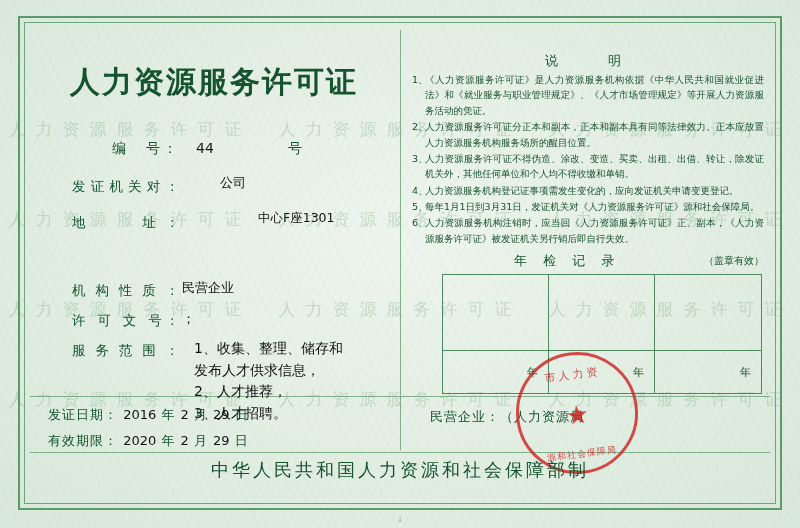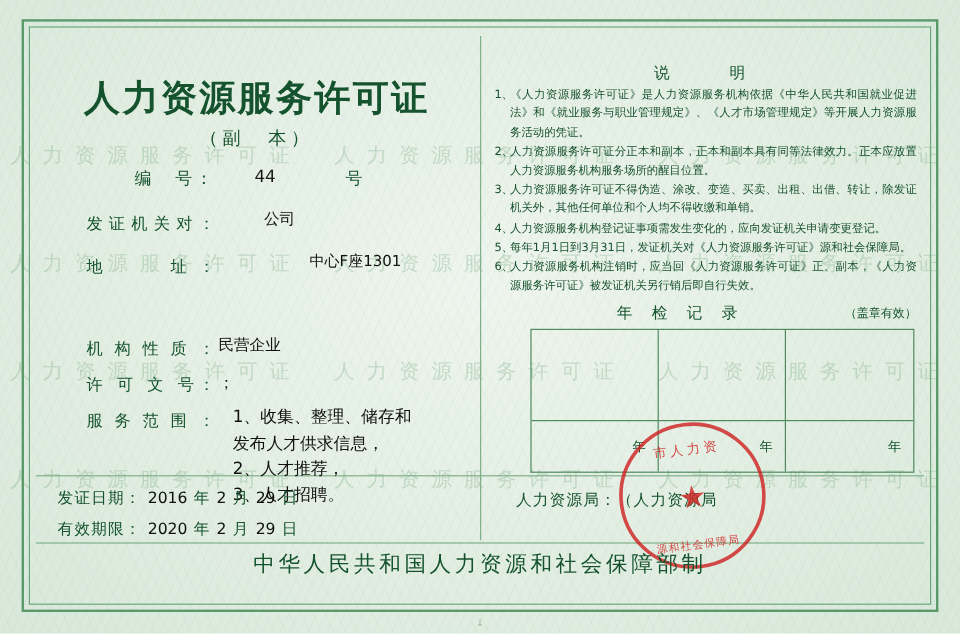--- a/index.html
+++ b/index.html
@@ -119,21 +119,21 @@
     font-size: 14px;
     color: #14532d;
   }
   .num-label {
     position: absolute;
     left: 82px; top: 0;
     letter-spacing: 3px;
   }
   .num-value {
     position: absolute;
-    left: 182px; top: 0;
+    left: 166px; top: 0;
     color: #1a1a1a;
     font-size: 14px;
   }
   .num-suffix {
     position: absolute;
     left: 258px; top: 0;
     letter-spacing: 2px;
   }
 
   .field {
@@ -373,21 +373,20 @@
   <div class="watermark-row" style="top:388px;">人力资源服务许可证　人力资源服务许可证　人力资源服务许可证</div>
 
   <div class="border-outer"></div>
   <div class="border-inner"></div>
   <div class="divider-v"></div>
   <div class="divider-h-bottom"></div>
   <div class="divider-h-foot"></div>
 
   <div class="left">
     <div class="doc-title">人力资源服务许可证</div>
-    <div class="doc-subtitle">（副　本）</div>
 
     <div class="num-row">
       <span class="num-label">编　号：</span>
       <span class="num-value">44</span>
       <span class="num-suffix">号</span>
     </div>
 
     <div class="field field-label row-org">发证机关对：</div>
     <div class="org-value">公司</div>
 
@@ -465,21 +464,21 @@
       <div class="annual-cell"></div>
       <div class="annual-cell"></div>
       <div class="annual-cell last-col"></div>
       <div class="annual-cell annual-year last-row">年</div>
       <div class="annual-cell annual-year last-row">年</div>
       <div class="annual-cell annual-year last-row last-col">年</div>
     </div>
   </div>
 
   <div class="authority">
-    <span>人力资源局：（</span><span>人力资源局</span>
+    <span>民营企业：（</span><span>人力资源局</span>
   </div>
 
   <div class="seal">
     <div class="seal-text-top">市人力资</div>
     <div class="seal-star">★</div>
     <div class="seal-text-bottom">源和社会保障局</div>
   </div>
 
   <div class="footer">中华人民共和国人力资源和社会保障部制</div>
   <div class="corner-mark">↓</div>

